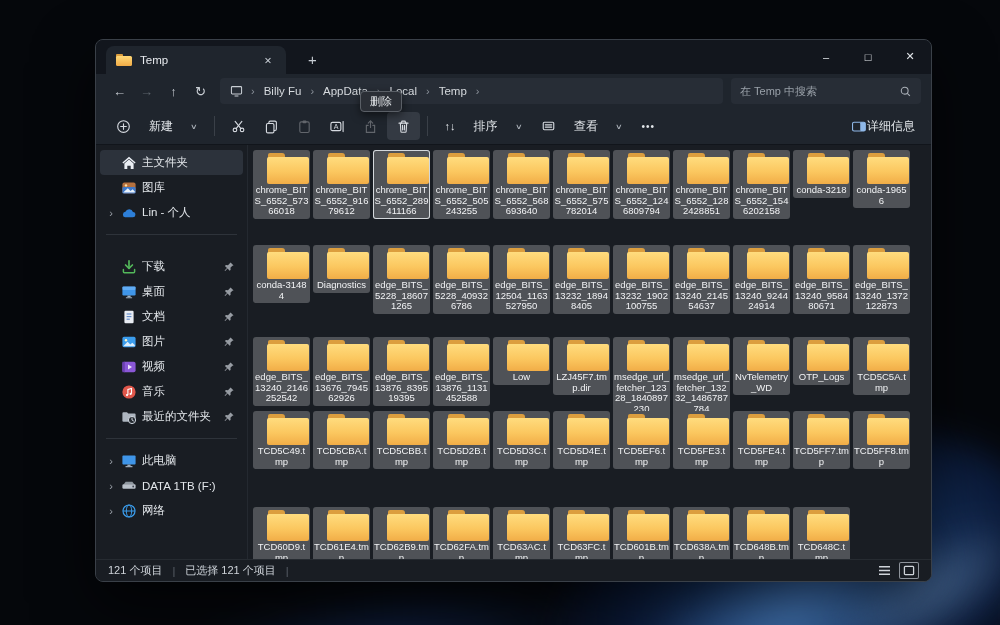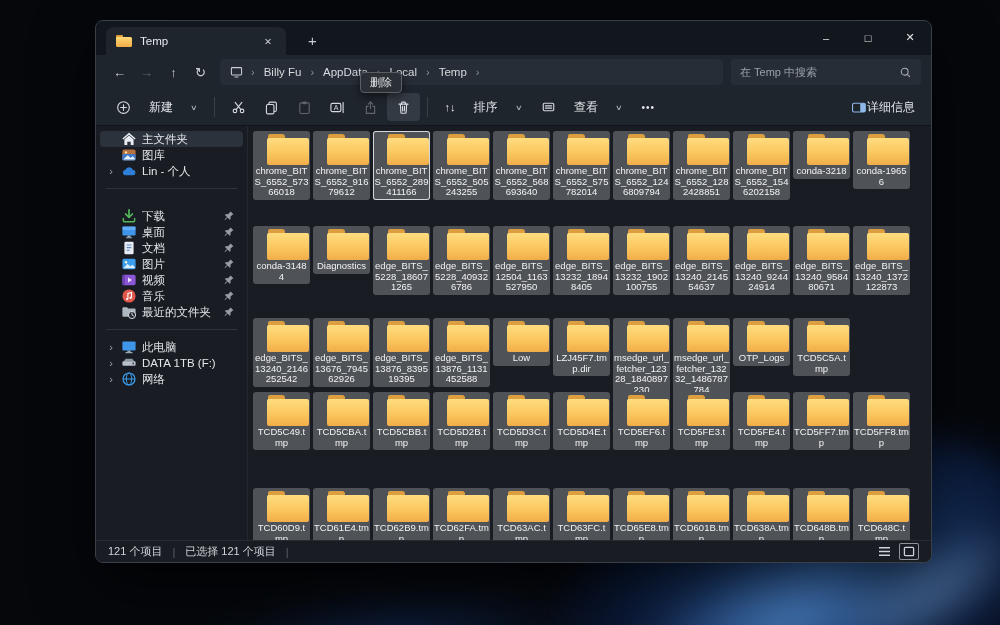--- a/index.html
+++ b/index.html
@@ -4,21 +4,21 @@
 <style>
   *{margin:0;padding:0;box-sizing:border-box}
   html,body{width:1000px;height:625px;overflow:hidden;background:#05070b;font-family:"Liberation Sans","DejaVu Sans",sans-serif}
   .desktop{position:relative;width:1000px;height:625px;background:#05070b;overflow:hidden}
   .bloom{position:absolute;filter:blur(16px);border-radius:50%}
   .b1{right:-60px;bottom:-120px;width:520px;height:300px;background:radial-gradient(ellipse at 55% 45%,rgba(40,100,190,.75),rgba(15,45,110,.35) 55%,transparent 75%);transform:rotate(-18deg)}
   .b2{right:40px;bottom:-60px;width:330px;height:150px;background:radial-gradient(ellipse,rgba(110,175,245,.55),transparent 70%);transform:rotate(-24deg)}
   .b3{right:-40px;bottom:-10px;width:220px;height:90px;background:radial-gradient(ellipse,rgba(160,205,250,.4),transparent 70%);transform:rotate(-30deg)}
   .b4{left:180px;bottom:-70px;width:420px;height:110px;background:radial-gradient(ellipse,rgba(25,60,130,.45),transparent 70%);transform:rotate(-6deg)}
 
-  .window{position:absolute;left:95px;top:20px;width:837px;height:543px;background:#1b2027;border:1px solid #3a4048;border-radius:8px;overflow:hidden;box-shadow:0 22px 60px rgba(0,0,0,.65);display:flex;flex-direction:column}
+  .window{position:absolute;left:95px;top:39px;width:837px;height:543px;background:#1b2027;border:1px solid #3a4048;border-radius:8px;overflow:hidden;box-shadow:0 22px 60px rgba(0,0,0,.65);display:flex;flex-direction:column}
 
   
   .tabbar{height:34px;background:#12161d;display:flex;align-items:flex-end;position:relative;flex:none}
   .tab{margin-left:10px;height:28px;width:180px;background:#1f252d;border-radius:8px 8px 0 0;display:flex;align-items:center;padding:0 10px;gap:8px}
   .tab-title{font-size:11.5px;color:#e7eaee}
   .tab-close{margin-left:auto;font-size:9.5px;color:#c6ccd3;cursor:default;padding:2px 4px}
   .newtab{margin-left:16px;margin-bottom:5px;color:#c6ccd3;font-size:15px;line-height:15px;padding:2px 6px}
   .wincontrols{position:absolute;right:0;top:0;height:33px;display:flex}
   .wc{width:42px;height:100%;display:flex;align-items:center;justify-content:center;color:#e2e6ea;font-size:11px}
   .mini-folder{position:relative;width:16px;height:12px;flex:none}
@@ -42,21 +42,21 @@
   .tchev{font-size:7.5px;color:#aab0b7;transform:scaleX(1.4)}
   .tdivider{width:1px;height:20px;background:#3a4048;margin:0 7px}
   .ibtn{width:33px;height:28px;display:flex;align-items:center;justify-content:center;border-radius:4px}
   .ibtn.active{background:#343a43}
   .toolbar-right{margin-left:auto;display:flex;align-items:center;color:#e2e6ea;font-size:12px;padding-right:6px}
   .tooltip{position:absolute;left:264px;top:-17px;background:#2b2f36;border:1px solid#5a5f66;border-radius:4px;padding:2px 9px;font-size:11px;color:#e6e9ec;box-shadow:0 3px 8px rgba(0,0,0,.5);z-index:40}
 
   
   .body{flex:1;display:flex;background:#191d23;overflow:hidden}
   .sidebar{width:152px;flex:none;padding-top:5px;border-right:1px solid #242930}
-  .side-item{height:16px;margin:0 4px;display:flex;align-items:center;gap:5px;padding-left:6px;border-radius:4px;color:#e2e6ea;font-size:11.5px;white-space:nowrap}
+  .side-item{height:25px;margin:0 4px;display:flex;align-items:center;gap:5px;padding-left:6px;border-radius:4px;color:#e2e6ea;font-size:11.5px;white-space:nowrap}
   .side-item .chev{width:10px;font-size:11px;color:#9aa0a8;flex:none;text-align:center}
   .side-item.selected{background:#2c323b}
   .sicon{width:16px;height:16px;flex:none;display:flex;align-items:center;justify-content:center}
   .pin{margin-left:auto;margin-right:8px;width:12px;height:12px;flex:none;opacity:.85}
   .side-divider{height:1px;background:#2e333a;margin:9px 10px}
   .side-gap{height:10px}
 
   
   .gridwrap{flex:1;overflow:hidden;padding:5px 0 0 5px}
   .grid-row{display:flex;gap:3px;align-items:flex-start}
@@ -530,20 +530,24 @@
             <div class="tile selected">
               <div class="folder-ico"></div>
               <div class="tile-label">msedge_url_fetcher_12328_1840897230</div>
             </div>
             <div class="tile selected">
               <div class="folder-ico"></div>
               <div class="tile-label">msedge_url_fetcher_13232_1486787784</div>
             </div>
             <div class="tile selected">
               <div class="folder-ico"></div>
+              <div class="tile-label">NvTelemetry_WD</div>
+            </div>
+            <div class="tile selected">
+              <div class="folder-ico"></div>
               <div class="tile-label">OTP_Logs</div>
             </div>
             <div class="tile selected">
               <div class="folder-ico"></div>
               <div class="tile-label">TCD5C5A.tmp</div>
             </div>
           </div>
           <div class="grid-row r4">
             <div class="tile selected">
               <div class="folder-ico"></div>
@@ -607,24 +611,20 @@
               <div class="folder-ico"></div>
               <div class="tile-label">TCD62FA.tmp</div>
             </div>
             <div class="tile selected">
               <div class="folder-ico"></div>
               <div class="tile-label">TCD63AC.tmp</div>
             </div>
             <div class="tile selected">
               <div class="folder-ico"></div>
               <div class="tile-label">TCD63FC.tmp</div>
-            </div>
-            <div class="tile selected">
-              <div class="folder-ico"></div>
-              <div class="tile-label">TCD65E8.tmp</div>
             </div>
             <div class="tile selected">
               <div class="folder-ico"></div>
               <div class="tile-label">TCD601B.tmp</div>
             </div>
             <div class="tile selected">
               <div class="folder-ico"></div>
               <div class="tile-label">TCD638A.tmp</div>
             </div>
             <div class="tile selected">

